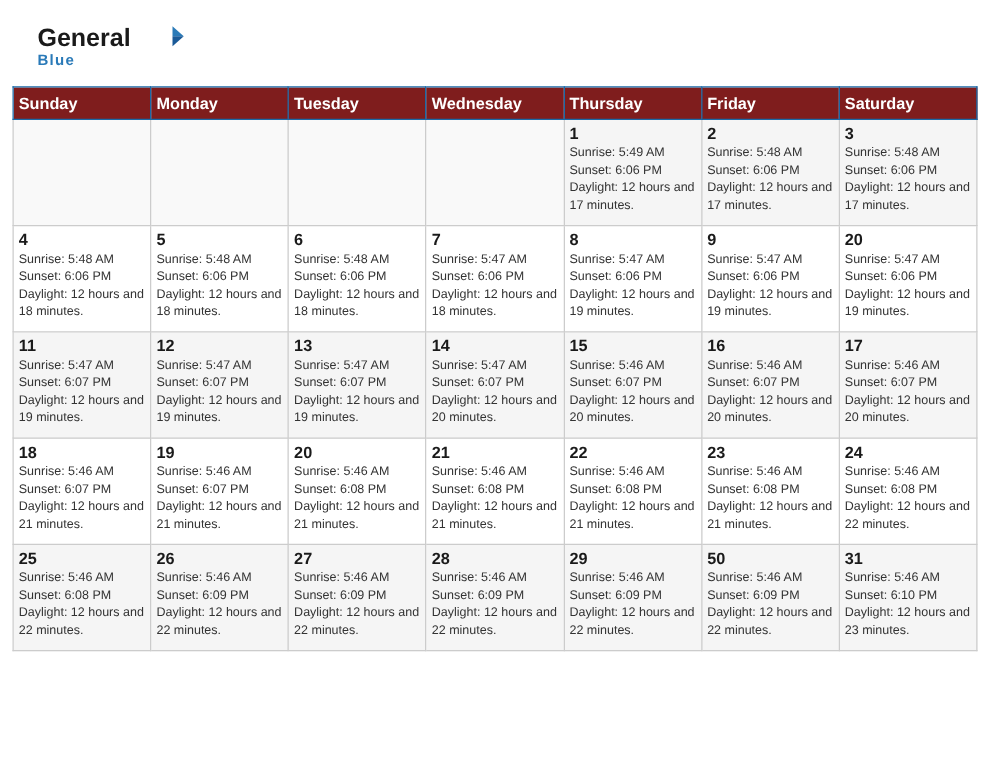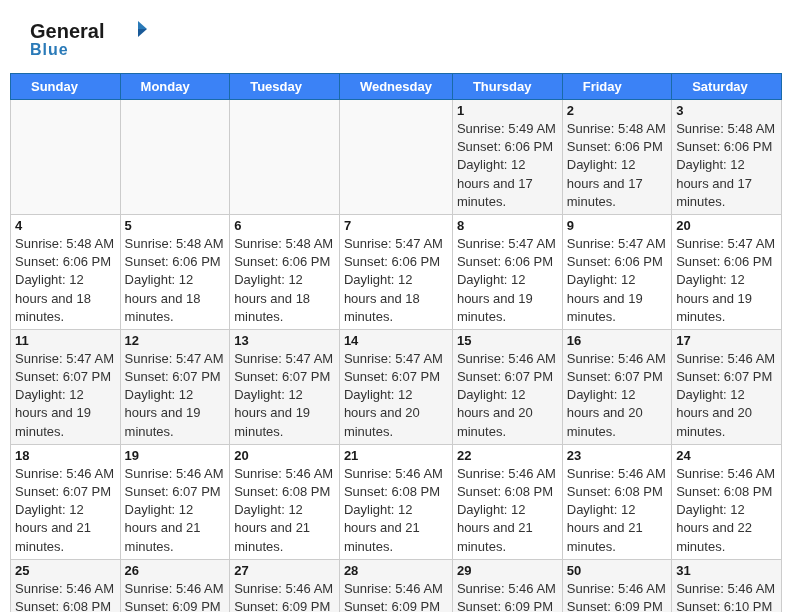--- a/index.html
+++ b/index.html
@@ -6,25 +6,25 @@
     body { font-family: Arial, sans-serif; background: #fff; width: 792px; min-height: 612px; }
     
     .header { display: flex; align-items: flex-start; justify-content: space-between; padding: 12px 20px 4px 20px; }
     .month-title { font-size: 36px; font-weight: bold; color: #1a1a1a; text-align: right; }
     
     .subtitle { text-align: center; font-size: 14px; color: #333; margin-bottom: 6px; font-weight: normal; }
     
     .calendar { width: 100%; border-collapse: collapse; margin: 0 10px; width: calc(100% - 20px); margin-left: 10px; }
     
     .cal-header th {
-      background: #3b82f6;
+      background: #7f1d1d;
       color: #fff;
       font-size: 13px;
       font-weight: bold;
-      padding: 5px 20px;
+      padding: 5px 4px;
       text-align: left;
       border: 1px solid #1a6aa8;
     }
     
     .cal-body td {
       border: 1px solid #ccc;
       vertical-align: top;
       padding: 3px 4px;
       font-size: 10px;
       color: #333;
@@ -43,31 +43,31 @@
     
     .day-num {
       font-size: 13px;
       font-weight: bold;
       color: #1a1a1a;
       display: block;
       margin-bottom: 2px;
     }
     
     .day-info {
-      font-size: 13px;
+      font-size: 10px;
       color: #333;
       line-height: 1.4;
     }
     
     .empty-cell { background: #f9f9f9 !important; }
     
     .logo-wrap { display: flex; flex-direction: column; align-items: flex-start; }
     .logo-line { display: flex; align-items: center; gap: 20px; }
     .logo-black { color: #1a1a1a; font-size: 20px; font-weight: 900; }
-    .logo-sub { font-size: 16px; color: #2a7ab8; font-weight: bold; letter-spacing: 1px; margin-top: -2px; }
+    .logo-sub { font-size: 12px; color: #2a7ab8; font-weight: bold; letter-spacing: 1px; margin-top: -2px; }
   </style>
 </head>
 <body>
 
 <div style="padding: 8px 10px 4px 10px;">
   <div class="header">
     <div class="logo-wrap">
       <div class="logo-line">
         <span class="logo-black">General</span>
         <svg width="22" height="22" viewBox="0 0 22 22" style="margin-left:3px;margin-top:-4px;">

